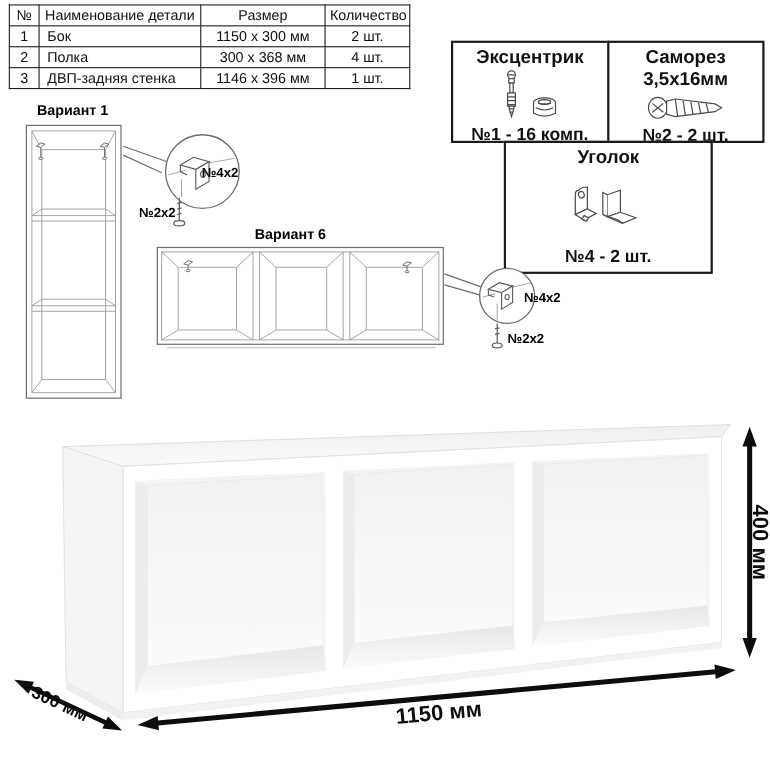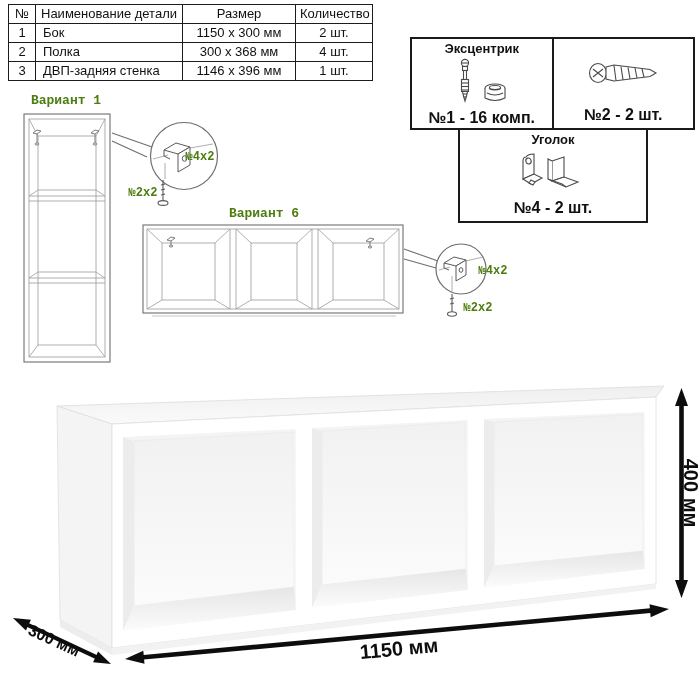--- a/index.html
+++ b/index.html
@@ -6,29 +6,29 @@
   .sheet{position:relative;width:700px;height:690px;background:#ffffff;
          font-family:"Liberation Sans",sans-serif;overflow:hidden;color:#111;}
   
   table.parts{position:absolute;left:8px;top:4px;width:364px;border-collapse:collapse;table-layout:fixed;}
   table.parts td{border:1.6px solid #1c1c1c;font-size:13px;color:#111;height:18px;
                  padding:0 4px;text-align:center;line-height:1.05;white-space:nowrap;overflow:hidden;}
   table.parts td.name{text-align:left;padding-left:7px;}
   
   .hw-row{position:absolute;display:flex;}
   .hw-row1{left:410px;top:37px;width:285px;height:93px;}
-  .hw-row2{left:458px;top:128px;width:190px;height:95px;}
+  .hw-row2{left:458px;top:128px;width:190px;height:121px;}
   .hw-cell{flex:1;border:2px solid #1a1a1a;background:#fff;display:flex;flex-direction:column;
            align-items:center;min-width:0;}
   .hw-cell + .hw-cell{margin-left:-2px;}
-  .hw-name{font-weight:bold;font-size:13px;text-align:center;padding-top:3px;line-height:1.15;}
+  .hw-name{font-weight:bold;font-size:17px;text-align:center;padding-top:3px;line-height:1.15;}
   .hw-icon{flex:1;display:flex;align-items:center;justify-content:center;width:100%;}
   .hw-count{font-weight:bold;font-size:16px;padding-bottom:4px;white-space:nowrap;}
   
-  .lbl{position:absolute;transform:translate(-50%,-50%);font-weight:bold;color:#4d7c0f;white-space:nowrap;font-family:Liberation Mono, monospace;}
+  .lbl{position:absolute;transform:translate(-50%,-50%);font-weight:bold;color:#000000;white-space:nowrap;}
   .lbl.v{font-size:13px;}
   .lbl.c{font-size:12px;}
   .dim{position:absolute;font-weight:bold;color:#0d0d0d;white-space:nowrap;}
   svg{position:absolute;}
   .ln{stroke:#6e6e6e;stroke-width:1.1;fill:none;}
   .lnf{stroke:#6e6e6e;stroke-width:1.1;fill:#fff;}
   .thin{stroke:#9a9a9a;stroke-width:0.8;fill:none;}
 </style>
 </head>
 <body>
@@ -91,20 +91,21 @@
             <path d="M38 31 L38 41 Q48 46 58 41 L58 31"></path>
             <path d="M40 36 Q48 40 56 36" fill="none"></path>
             <path d="M42 31.5 Q48 34.5 54 31.5" fill="none"></path>
             <ellipse cx="48" cy="30.5" rx="5.5" ry="2"></ellipse>
           </g>
         </svg>
       </div>
       <div class="hw-count">№1 - 16 комп.</div>
     </div>
     <div class="hw-cell">
+      <div class="hw-name">Саморез 3,5х16мм</div>
       <div class="hw-icon">
         <svg width="78" height="34" viewBox="0 0 78 34" style="position:static">
           <g stroke="#4a4a4a" stroke-width="1.1" fill="#fff">
             <ellipse cx="14" cy="17" rx="8.5" ry="9.5"></ellipse>
             <path d="M9 13 Q14 17 19 21 M19 13 Q14 17 9 21" fill="none"></path>
             <path d="M22 11 L30 9 L66 13.5 L72 17 L66 20.5 L30 25 L22 23 Z"></path>
             <path d="M30 9.5 L32 24.5 M37 10.5 L39 23.8 M44 11.3 L46 22.9 M51 12.2 L53 22 M58 13 L60 21.2" fill="none"></path>
           </g>
         </svg>
       </div>

